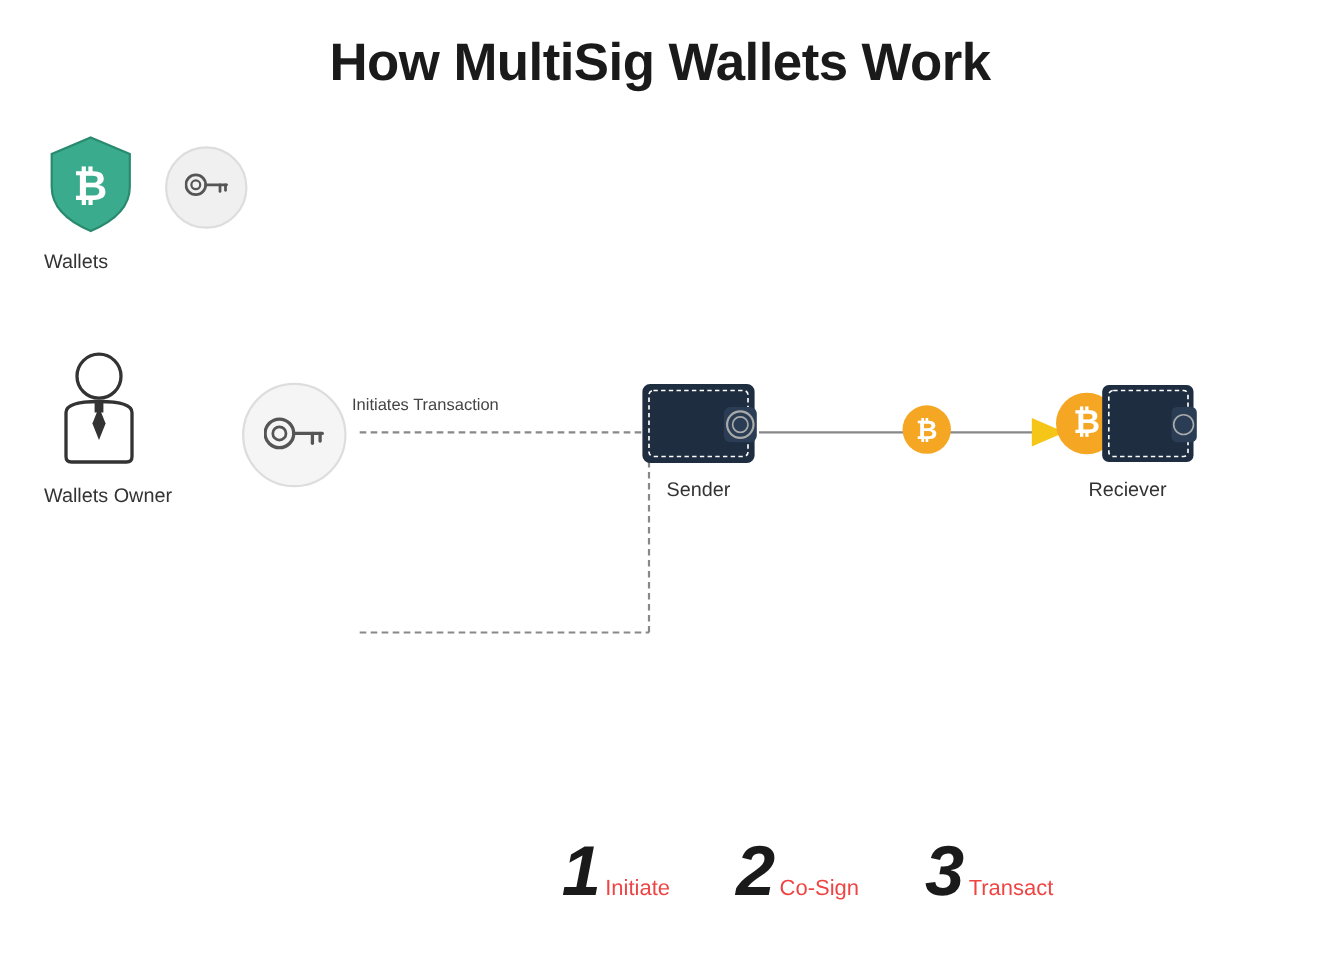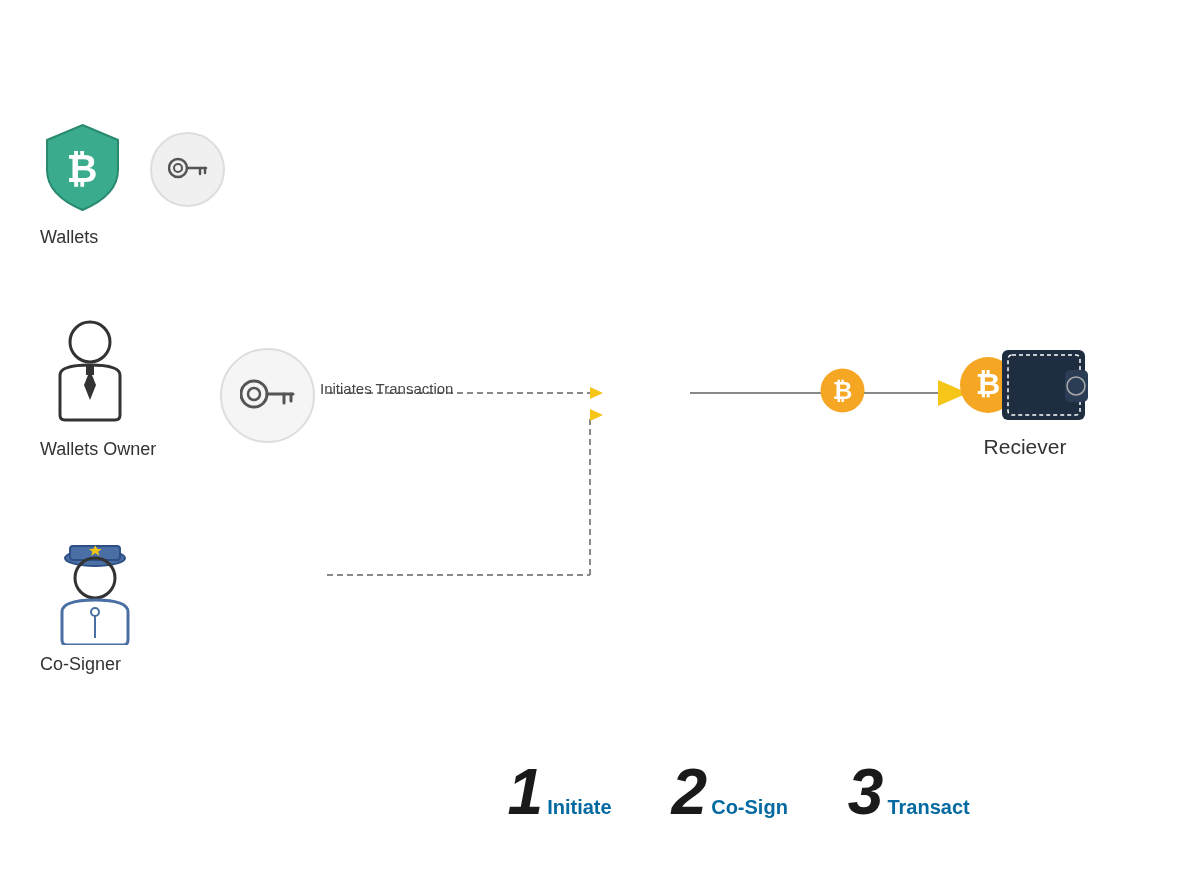--- a/index.html
+++ b/index.html
@@ -114,29 +114,30 @@
     .step-number {
       font-size: 64px;
       font-weight: 900;
       color: #1a1a1a;
       font-style: italic;
       line-height: 1;
     }
 
     .step-label {
       font-size: 20px;
-      color: #0369a1;
-      font-weight: 700;
+      color: #ef4444;
+      font-weight: 400;
     }
   </style>
 </head>
 <body>
 
 <div class="page-container">
 
+  <h1 class="title">How MultiSig Wallets Work</h1>
 
   <svg class="arrows-overlay" xmlns="http://www.w3.org/2000/svg">
 
     <line x1="327" y1="393" x2="590" y2="393" stroke="#888" stroke-width="2" stroke-dasharray="6,4"></line>
 
     <polygon points="590,387 603,393 590,399" fill="#f5c518"></polygon>
 
     <line x1="327" y1="575" x2="590" y2="575" stroke="#888" stroke-width="2" stroke-dasharray="6,4"></line>
 
     <line x1="590" y1="575" x2="590" y2="415" stroke="#888" stroke-width="2" stroke-dasharray="6,4"></line>
@@ -180,55 +181,51 @@
       <circle cx="50" cy="22" r="20" fill="none" stroke="#333" stroke-width="3"></circle>
 
       <path d="M20 55 Q20 45 50 45 Q80 45 80 55 L80 95 Q80 100 75 100 L25 100 Q20 100 20 95 Z" fill="none" stroke="#333" stroke-width="3"></path>
 
       <polygon points="50,50 44,65 50,80 56,65" fill="#333"></polygon>
       <rect x="46" y="45" width="8" height="10" fill="#333"></rect>
     </svg>
     <div style="font-size:18px; color:#333; font-weight:500; margin-top:5px;">Wallets Owner</div>
   </div>
 
-  <div style="position:absolute; left:40px; top:530px;">
-    
-    <svg width="110" height="115" viewBox="0 0 110 115" xmlns="http://www.w3.org/2000/svg">
-
-      <ellipse cx="55" cy="28" rx="30" ry="8" fill="#4a6fa5" stroke="#2d4f85" stroke-width="2"></ellipse>
-      <rect x="30" y="16" width="50" height="14" rx="3" fill="#4a6fa5" stroke="#2d4f85" stroke-width="2"></rect>
-
-      <polygon points="55,14 58,19 64,19 59,23 61,29 55,25 49,29 51,23 46,19 52,19" fill="#f5c518" transform="scale(0.7) translate(24,8)"></polygon>
-
-      <circle cx="55" cy="48" r="20" fill="none" stroke="#333" stroke-width="3"></circle>
-
-      <path d="M22 82 Q22 70 55 70 Q88 70 88 82 L88 110 Q88 115 83 115 L27 115 Q22 115 22 110 Z" fill="none" stroke="#4a6fa5" stroke-width="3"></path>
-
-      <circle cx="55" cy="82" r="4" fill="none" stroke="#4a6fa5" stroke-width="2"></circle>
-      <line x1="55" y1="86" x2="55" y2="108" stroke="#4a6fa5" stroke-width="2"></line>
-    </svg>
-    <div style="font-size:18px; color:#333; font-weight:500; margin-top:5px;">Co-Signer</div>
-  </div>
 
   <div style="position:absolute; left:220px; top:348px;">
     <div style="position:relative;">
       <div class="key-circle-lg">
         <svg width="55" height="38" viewBox="0 0 55 38" xmlns="http://www.w3.org/2000/svg">
           <circle cx="14" cy="17" r="13" fill="none" stroke="#555" stroke-width="3"></circle>
           <circle cx="14" cy="17" r="6" fill="none" stroke="#555" stroke-width="2.5"></circle>
           <line x1="27" y1="17" x2="53" y2="17" stroke="#555" stroke-width="3" stroke-linecap="round"></line>
           <line x1="44" y1="17" x2="44" y2="26" stroke="#555" stroke-width="3" stroke-linecap="round"></line>
           <line x1="51" y1="17" x2="51" y2="24" stroke="#555" stroke-width="3" stroke-linecap="round"></line>
         </svg>
       </div>
-      <span style="position:absolute; top:32px; left:100px; font-size:15px; color:#444; white-space:nowrap;">Initiates Transaction</span>
-    </div>
-  </div>
-
-
+      <span style="position:absolute; top:12px; left:100px; font-size:15px; color:#444; white-space:nowrap;">Initiates Transaction</span>
+    </div>
+  </div>
+
+
+  <div class="sender-section">
+    <svg width="110" height="90" viewBox="0 0 110 90" xmlns="http://www.w3.org/2000/svg">
+
+      <rect x="5" y="10" width="100" height="70" rx="6" fill="#1e2d40" stroke="#1e2d40" stroke-width="2"></rect>
+
+      <rect x="10" y="15" width="90" height="60" rx="4" fill="none" stroke="#fff" stroke-width="1.5" stroke-dasharray="4,3"></rect>
+
+      <rect x="78" y="30" width="30" height="32" rx="6" fill="#2a3d55"></rect>
+
+      <circle cx="93" cy="46" r="12" fill="#2a3d55" stroke="#aaa" stroke-width="2"></circle>
+      <circle cx="93" cy="46" r="7" fill="none" stroke="#aaa" stroke-width="1.5"></circle>
+    </svg>
+    <div style="font-size:18px; color:#333; font-weight:500; margin-top:5px;">Sender</div>
+  </div>
 
   <div style="position:absolute; left:820px; top:368px;">
     <svg width="45" height="45" viewBox="0 0 45 45" xmlns="http://www.w3.org/2000/svg">
       <circle cx="22.5" cy="22.5" r="22" fill="#f5a623"></circle>
       <text x="22.5" y="31" text-anchor="middle" font-size="24" font-weight="bold" fill="white" font-family="Arial">₿</text>
     </svg>
   </div>
 
   <div class="receiver-section">
     <div style="position:relative; display:flex; align-items:center;">
@@ -239,21 +236,21 @@
         <text x="28" y="54" text-anchor="middle" font-size="30" font-weight="bold" fill="white" font-family="Arial">₿</text>
 
         <rect x="42" y="10" width="83" height="70" rx="6" fill="#1e2d40"></rect>
 
         <rect x="48" y="15" width="72" height="60" rx="4" fill="none" stroke="#fff" stroke-width="1.5" stroke-dasharray="4,3"></rect>
 
         <rect x="105" y="30" width="23" height="32" rx="5" fill="#2a3d55"></rect>
         <circle cx="116" cy="46" r="9" fill="#2a3d55" stroke="#aaa" stroke-width="1.5"></circle>
       </svg>
     </div>
-    <div style="font-size:21px; color:#333; font-weight:500; margin-top:5px;">Reciever</div>
+    <div style="font-size:18px; color:#333; font-weight:500; margin-top:5px;">Reciever</div>
   </div>
 
   <div class="steps-row">
     <div class="step-item">
       <span class="step-number">1</span>
       <span class="step-label">Initiate</span>
     </div>
     <div class="step-item">
       <span class="step-number">2</span>
       <span class="step-label">Co-Sign</span>

